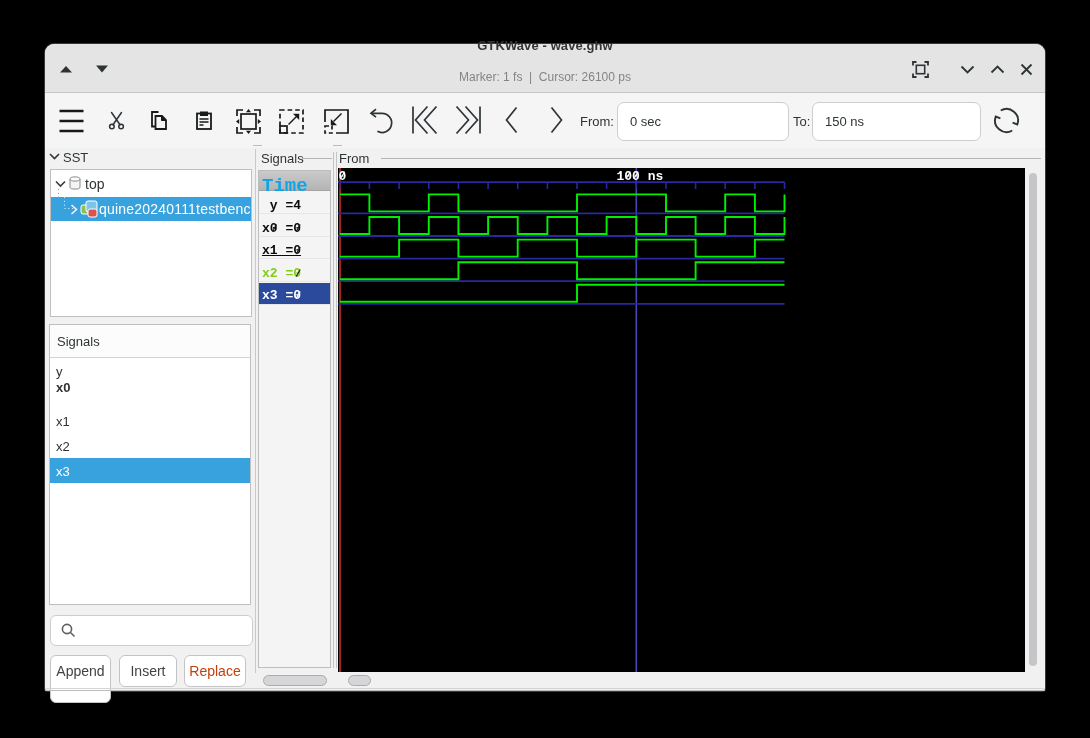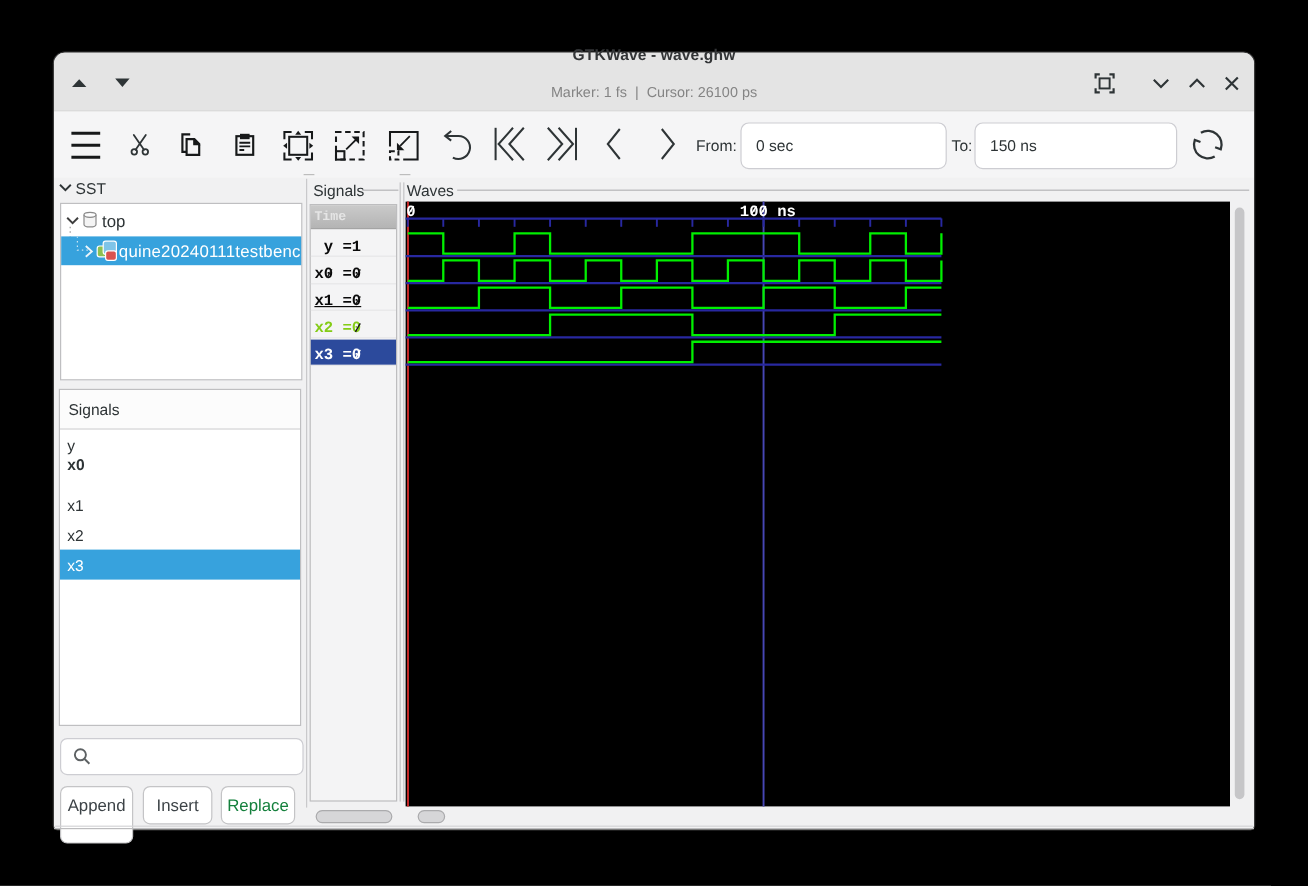--- a/index.html
+++ b/index.html
@@ -199,28 +199,28 @@
 <div class="abs" style="left:56px;top:464px;font-size:13px;color:#fff;">x3</div>
 
 <div class="abs" style="left:50px;top:615px;width:203px;height:31px;background:#fff;border:1px solid #cdcdd2;border-radius:6px;box-sizing:border-box;"></div>
 <svg class="abs" style="left:61px;top:623px;" width="15" height="15" viewBox="0 0 15 15">
  <circle cx="6" cy="6" r="4.6" stroke="#5d6163" stroke-width="1.6" fill="none"></circle>
  <path d="M9.5,9.5 L13.5,13.5" stroke="#5d6163" stroke-width="1.6"></path>
 </svg>
 
 <div class="abs lbl" style="left:50px;top:655px;width:61px;height:48px;background:#fff;border:1px solid #c4c4c6;border-radius:6px;box-sizing:border-box;text-align:center;line-height:30px;color:#3d4347;font-size:14px;">Append</div>
 <div class="abs lbl" style="left:119px;top:655px;width:58px;height:32px;background:#fff;border:1px solid #c4c4c6;border-radius:6px;box-sizing:border-box;text-align:center;line-height:30px;color:#3d4347;font-size:14px;">Insert</div>
-<div class="abs lbl" style="left:184px;top:655px;width:62px;height:32px;background:#fff;border:1px solid #c4c4c6;border-radius:6px;box-sizing:border-box;text-align:center;line-height:30px;color:#15803d;font-size:14px;">Replace</div>
+<div class="abs lbl" style="left:184px;top:655px;width:62px;height:32px;background:#fff;border:1px solid #c4c4c6;border-radius:6px;box-sizing:border-box;text-align:center;line-height:30px;color:#c2410c;font-size:14px;">Replace</div>
 
 <div class="abs lbl" style="left:261px;top:151px;">Signals</div>
 <div class="abs" style="left:302px;top:158px;width:30px;height:1px;background:#b5b5b7;"></div>
 <div class="abs" style="left:258px;top:170px;width:73px;height:498px;background:#f4f4f5;border:1px solid #bdbdbf;box-sizing:border-box;"></div>
 <div class="abs" style="left:259px;top:171px;width:71px;height:19px;background:linear-gradient(#cacaca,#b4b4b4);border-bottom:1px solid #a4a4a4;"></div>
-<div class="abs mono" style="left:262px;top:175px;font-size:11px;color:#e5e5e5;">Time</div>
-<div class="abs mono" style="left:262px;top:198px;font-size:13px;color:#0a0a0a;white-space:pre;"> y =1</div>
+<div class="abs mono" style="left:262px;top:175px;font-size:19px;color:#0ea5e9;">Time</div>
+<div class="abs mono" style="left:262px;top:198px;font-size:13px;color:#0a0a0a;white-space:pre;"> y =4</div>
 <div class="abs mono" style="left:262px;top:221px;font-size:13px;color:#0a0a0a;">x0 =0</div>
 <div class="abs mono" style="left:262px;top:243px;font-size:13px;color:#0a0a0a;text-decoration:underline;">x1 =0</div>
 <div class="abs mono" style="left:262px;top:266px;font-size:13px;color:#84cc16;">x2 =0</div>
 <div class="abs" style="left:259px;top:283px;width:71px;height:21px;background:#2c4a9c;"></div>
 <div class="abs mono" style="left:262px;top:288px;font-size:13px;color:#fff;text-align:center;">x3 =0</div>
 <svg class="abs" style="left:258px;top:170px;" width="73" height="140" viewBox="0 0 73 140">
  <g stroke="#1a1a1a" stroke-width="1.2">
   <line x1="14.5" y1="61.5" x2="18.5" y2="54.5"></line>
       <line x1="38.2" y1="61.5" x2="42.2" y2="54.5"></line>
   <line x1="38.2" y1="84" x2="42.2" y2="77"></line>
@@ -231,21 +231,21 @@
 <div class="abs" style="left:259px;top:213px;width:71px;height:1px;background:#e6e6e8;"></div>
 <div class="abs" style="left:259px;top:236px;width:71px;height:1px;background:#e6e6e8;"></div>
 <div class="abs" style="left:259px;top:258px;width:71px;height:1px;background:#e6e6e8;"></div>
 <div class="abs" style="left:259px;top:281px;width:71px;height:1px;background:#e6e6e8;"></div>
 <div class="abs" style="left:259px;top:304px;width:71px;height:1px;background:#e6e6e8;"></div>
 
 <div class="abs" style="left:333px;top:152px;width:1px;height:516px;background:#c4c4c6;"></div>
 <div class="abs" style="left:336px;top:152px;width:1px;height:516px;background:#c4c4c6;"></div>
 <div class="abs" style="left:255px;top:149px;width:1px;height:524px;background:#c9c9cb;"></div>
 
-<div class="abs lbl" style="left:339px;top:151px;">Waves</div>
+<div class="abs lbl" style="left:339px;top:151px;">From</div>
 <div class="abs" style="left:381px;top:158px;width:660px;height:1px;background:#b5b5b7;"></div>
 <div class="abs" style="left:338px;top:168px;width:687px;height:504px;background:#000;"></div>
 <svg class="abs" style="left:338px;top:168px;" width="687" height="504" viewBox="0 0 687 504">
 
  <line x1="298.3" y1="0" x2="298.3" y2="504" stroke="#4646b4" stroke-width="1.6"></line>
  <line x1="2" y1="0" x2="2" y2="504" stroke="#cc2a2a" stroke-width="1.6"></line>
 
  <line x1="0" y1="14.2" x2="446.5" y2="14.2" stroke="#2828a0" stroke-width="1.8"></line>
  <g stroke="#2828a0" stroke-width="1.6">
   <line x1="1.8" y1="14" x2="1.8" y2="21"></line>

